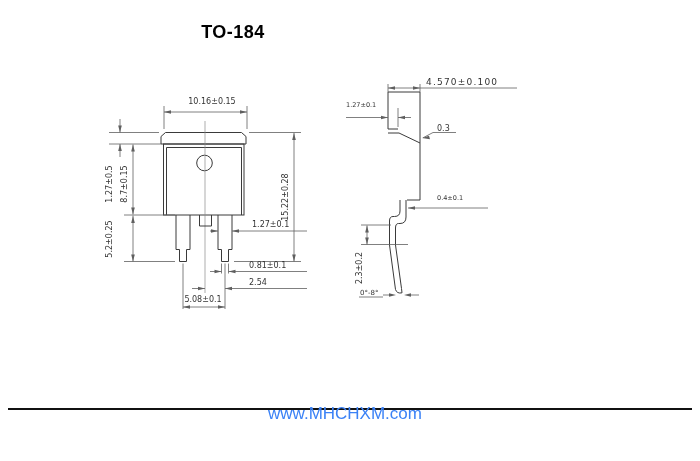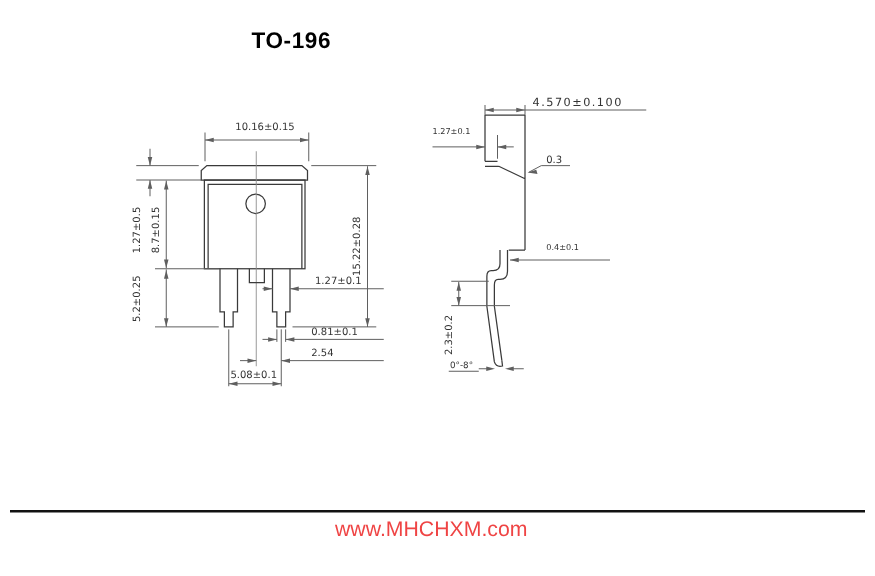--- a/index.html
+++ b/index.html
@@ -8,40 +8,40 @@
     font-family:"Liberation Sans","DejaVu Sans",sans-serif;overflow:hidden;
   }
   .title{
     position:absolute;left:0;top:22px;width:466px;text-align:center;
     font-size:18px;font-weight:bold;color:#000;letter-spacing:0.5px;
   }
   .footer-rule{
     position:absolute;left:8px;top:408px;width:684px;height:2px;background:#111;
   }
   .footer-text{
-    position:absolute;left:0;top:414px;width:690px;text-align:center;
-    font-size:17px;color:#ef4444;
+    position:absolute;left:0;top:404px;width:690px;text-align:center;
+    font-size:17px;color:#3b82f6;
   }
   svg{position:absolute;left:0;top:0;}
   svg text{
     font-family:"DejaVu Sans","Liberation Sans",sans-serif;
     fill:#333;font-size:8px;
   }
   .outline{stroke:#3a3a3a;stroke-width:1;fill:none;}
   .dimline{stroke:#5f5f5f;stroke-width:0.8;fill:none;}
   .centerline{stroke:#8a8a8a;stroke-width:0.7;fill:none;}
   .arrow{fill:#5f5f5f;stroke:none;}
   .t-small{font-size:7px;}
   .t-tiny{font-size:6.5px;}
   .t-wide{font-size:9px;letter-spacing:1.2px;}
 </style>
 </head>
 <body>
 
-<div class="title">TO-196</div>
+<div class="title">TO-184</div>
 
 <svg width="700" height="461" viewBox="0 0 700 461">
 
   <g>
 
     <path class="outline" d="M161,144 L161,136.5 L165.5,132.5 L241.5,132.5 L246,136.5 L246,144 Z"></path>
 
     <rect class="outline" x="163.5" y="144" width="80.5" height="71"></rect>
     <path class="outline" d="M166.5,215 L166.5,147.5 L241.5,147.5 L241.5,215"></path>
 

